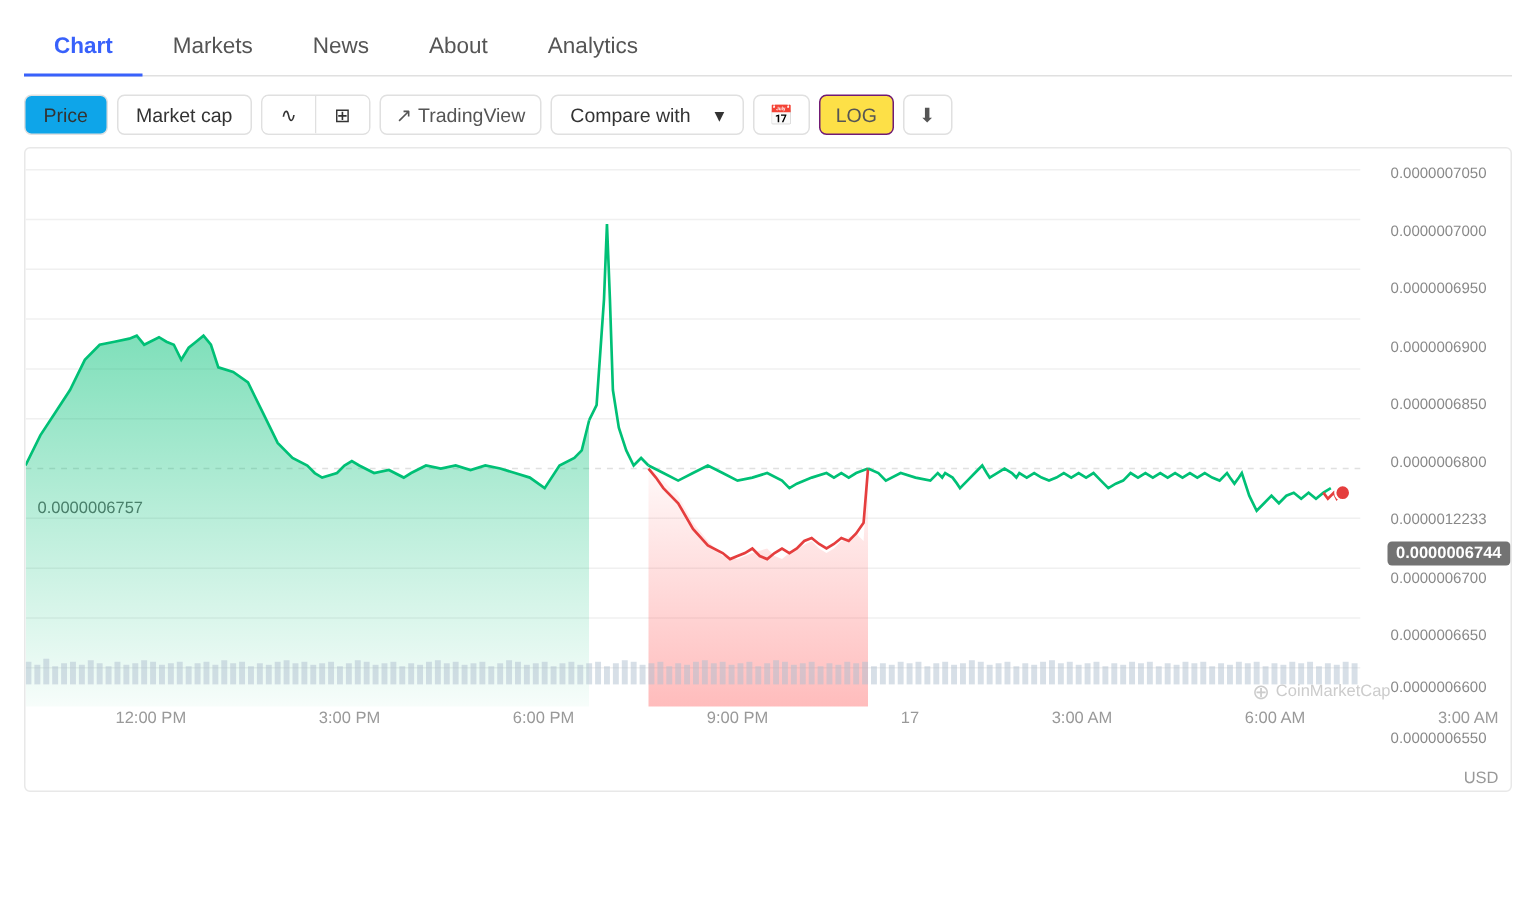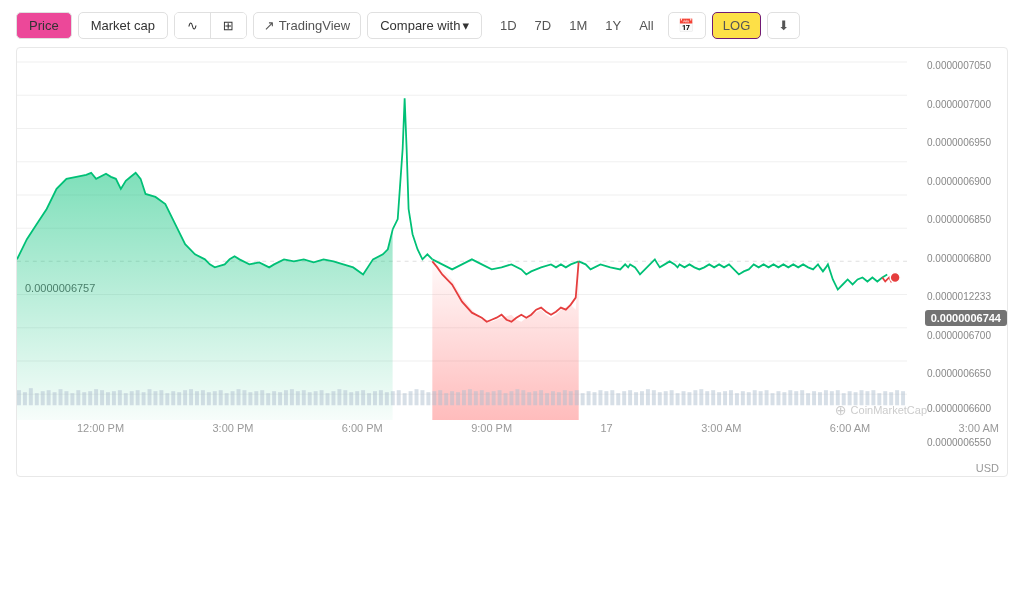--- a/index.html
+++ b/index.html
@@ -50,21 +50,21 @@
       padding: 5px 12px;
       border: 1px solid #e0e0e0;
       border-radius: 5px;
       background: #fff;
       font-size: 13px;
       color: #333;
       cursor: pointer;
       white-space: nowrap;
     }
     .btn.active-btn {
-      background: #ec4899;
+      background: #0ea5e9;
       font-weight: 500;
     }
     .icon-btn {
       padding: 5px 10px;
       border: 1px solid #e0e0e0;
       border-radius: 5px;
       background: #fff;
       font-size: 13px;
       color: #555;
       cursor: pointer;
@@ -80,21 +80,21 @@
     }
     .btn-group .btn {
       border: none;
       border-right: 1px solid #e0e0e0;
       border-radius: 0;
     }
     .btn-group .btn:last-child { border-right: none; }
     .compare-btn {
       display: flex;
       align-items: center;
-      gap: 2px;
+      gap: 16px;
       padding: 5px 12px;
       border: 1px solid #e0e0e0;
       border-radius: 5px;
       background: #fff;
       font-size: 13px;
       color: #333;
       cursor: pointer;
     }
     .time-group {
       display: flex;
@@ -186,43 +186,43 @@
       padding: 0 8px 0 60px;
       font-size: 11px;
       color: #999;
     }
   </style>
 </head>
 <body>
 
 <div class="container">
 
+  <nav class="nav-tabs">
+    <div class="nav-tab active">Chart</div>
+    <div class="nav-tab">Markets</div>
+    <div class="nav-tab">News</div>
+    <div class="nav-tab">About</div>
+    <div class="nav-tab">Analytics</div>
+  </nav>
 
   <div class="toolbar">
     <button class="btn active-btn">Price</button>
     <button class="btn">Market cap</button>
     <div class="btn-group">
       <button class="btn">∿</button>
       <button class="btn">⊞</button>
     </div>
     <button class="icon-btn">
       <span style="font-size:13px;">↗</span>
       <span>TradingView</span>
     </button>
     <button class="compare-btn">
       <span>Compare with</span>
       <span>▾</span>
     </button>
-    <div class="time-group">
-      <button class="time-btn">1D</button>
-      <button class="time-btn">7D</button>
-      <button class="time-btn">1M</button>
-      <button class="time-btn">1Y</button>
-      <button class="time-btn">All</button>
-    </div>
     <button class="icon-btn">
       <span>📅</span>
     </button>
     <button class="log-btn">LOG</button>
     <button class="icon-btn">
       <span>⬇</span>
     </button>
   </div>
 
   <div class="chart-wrapper">

